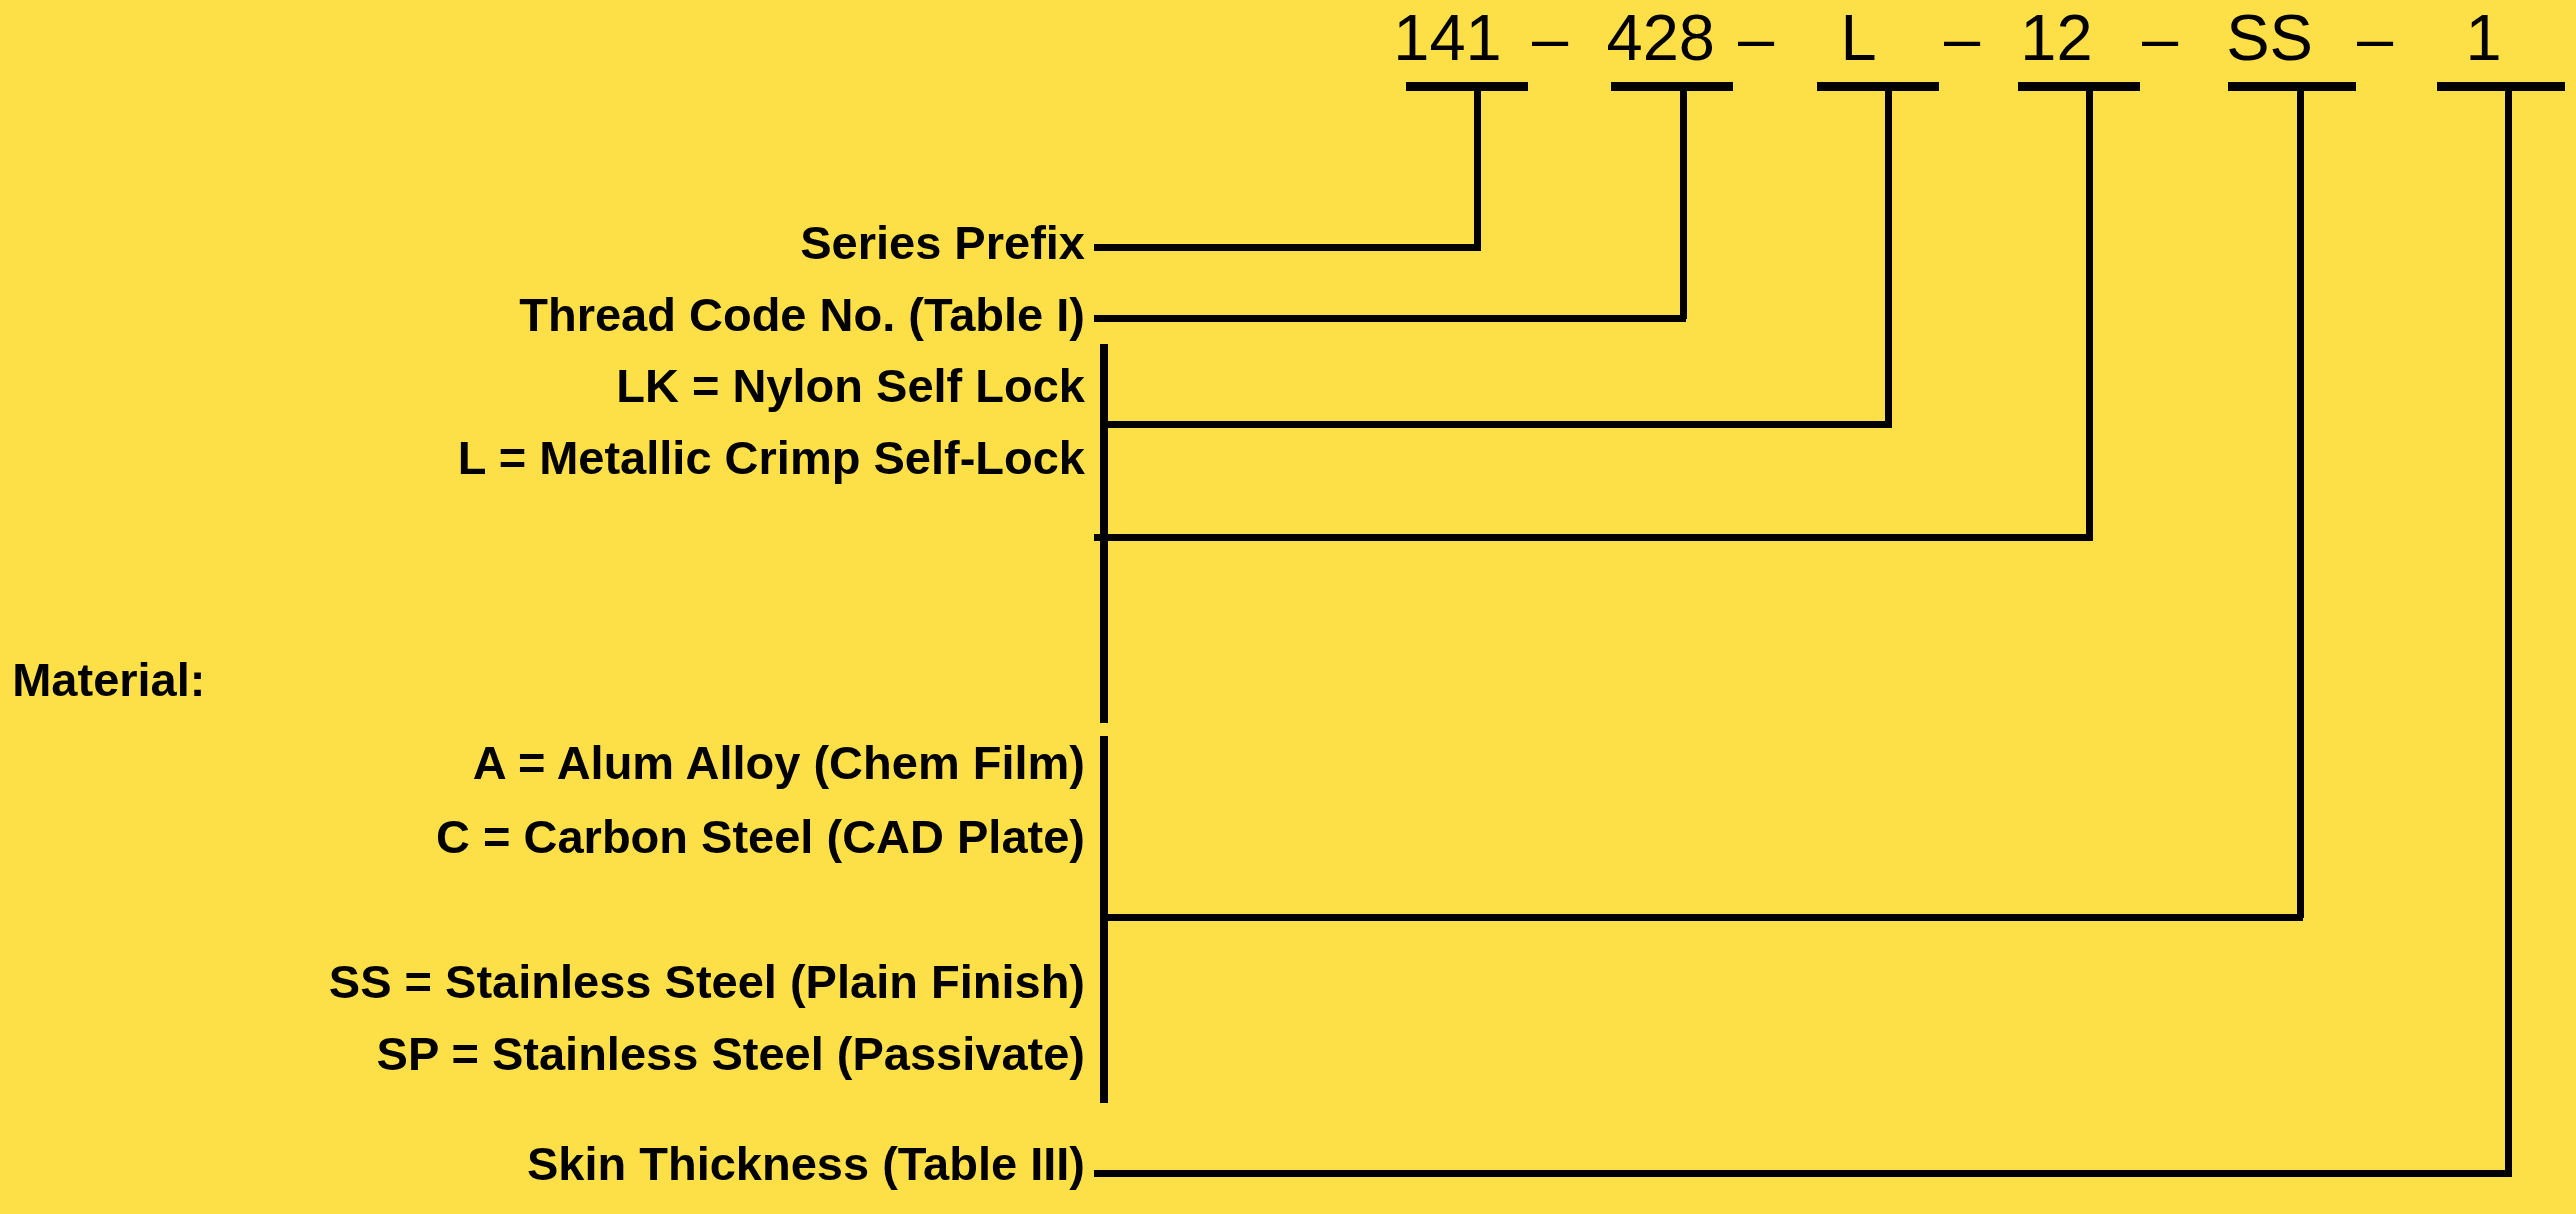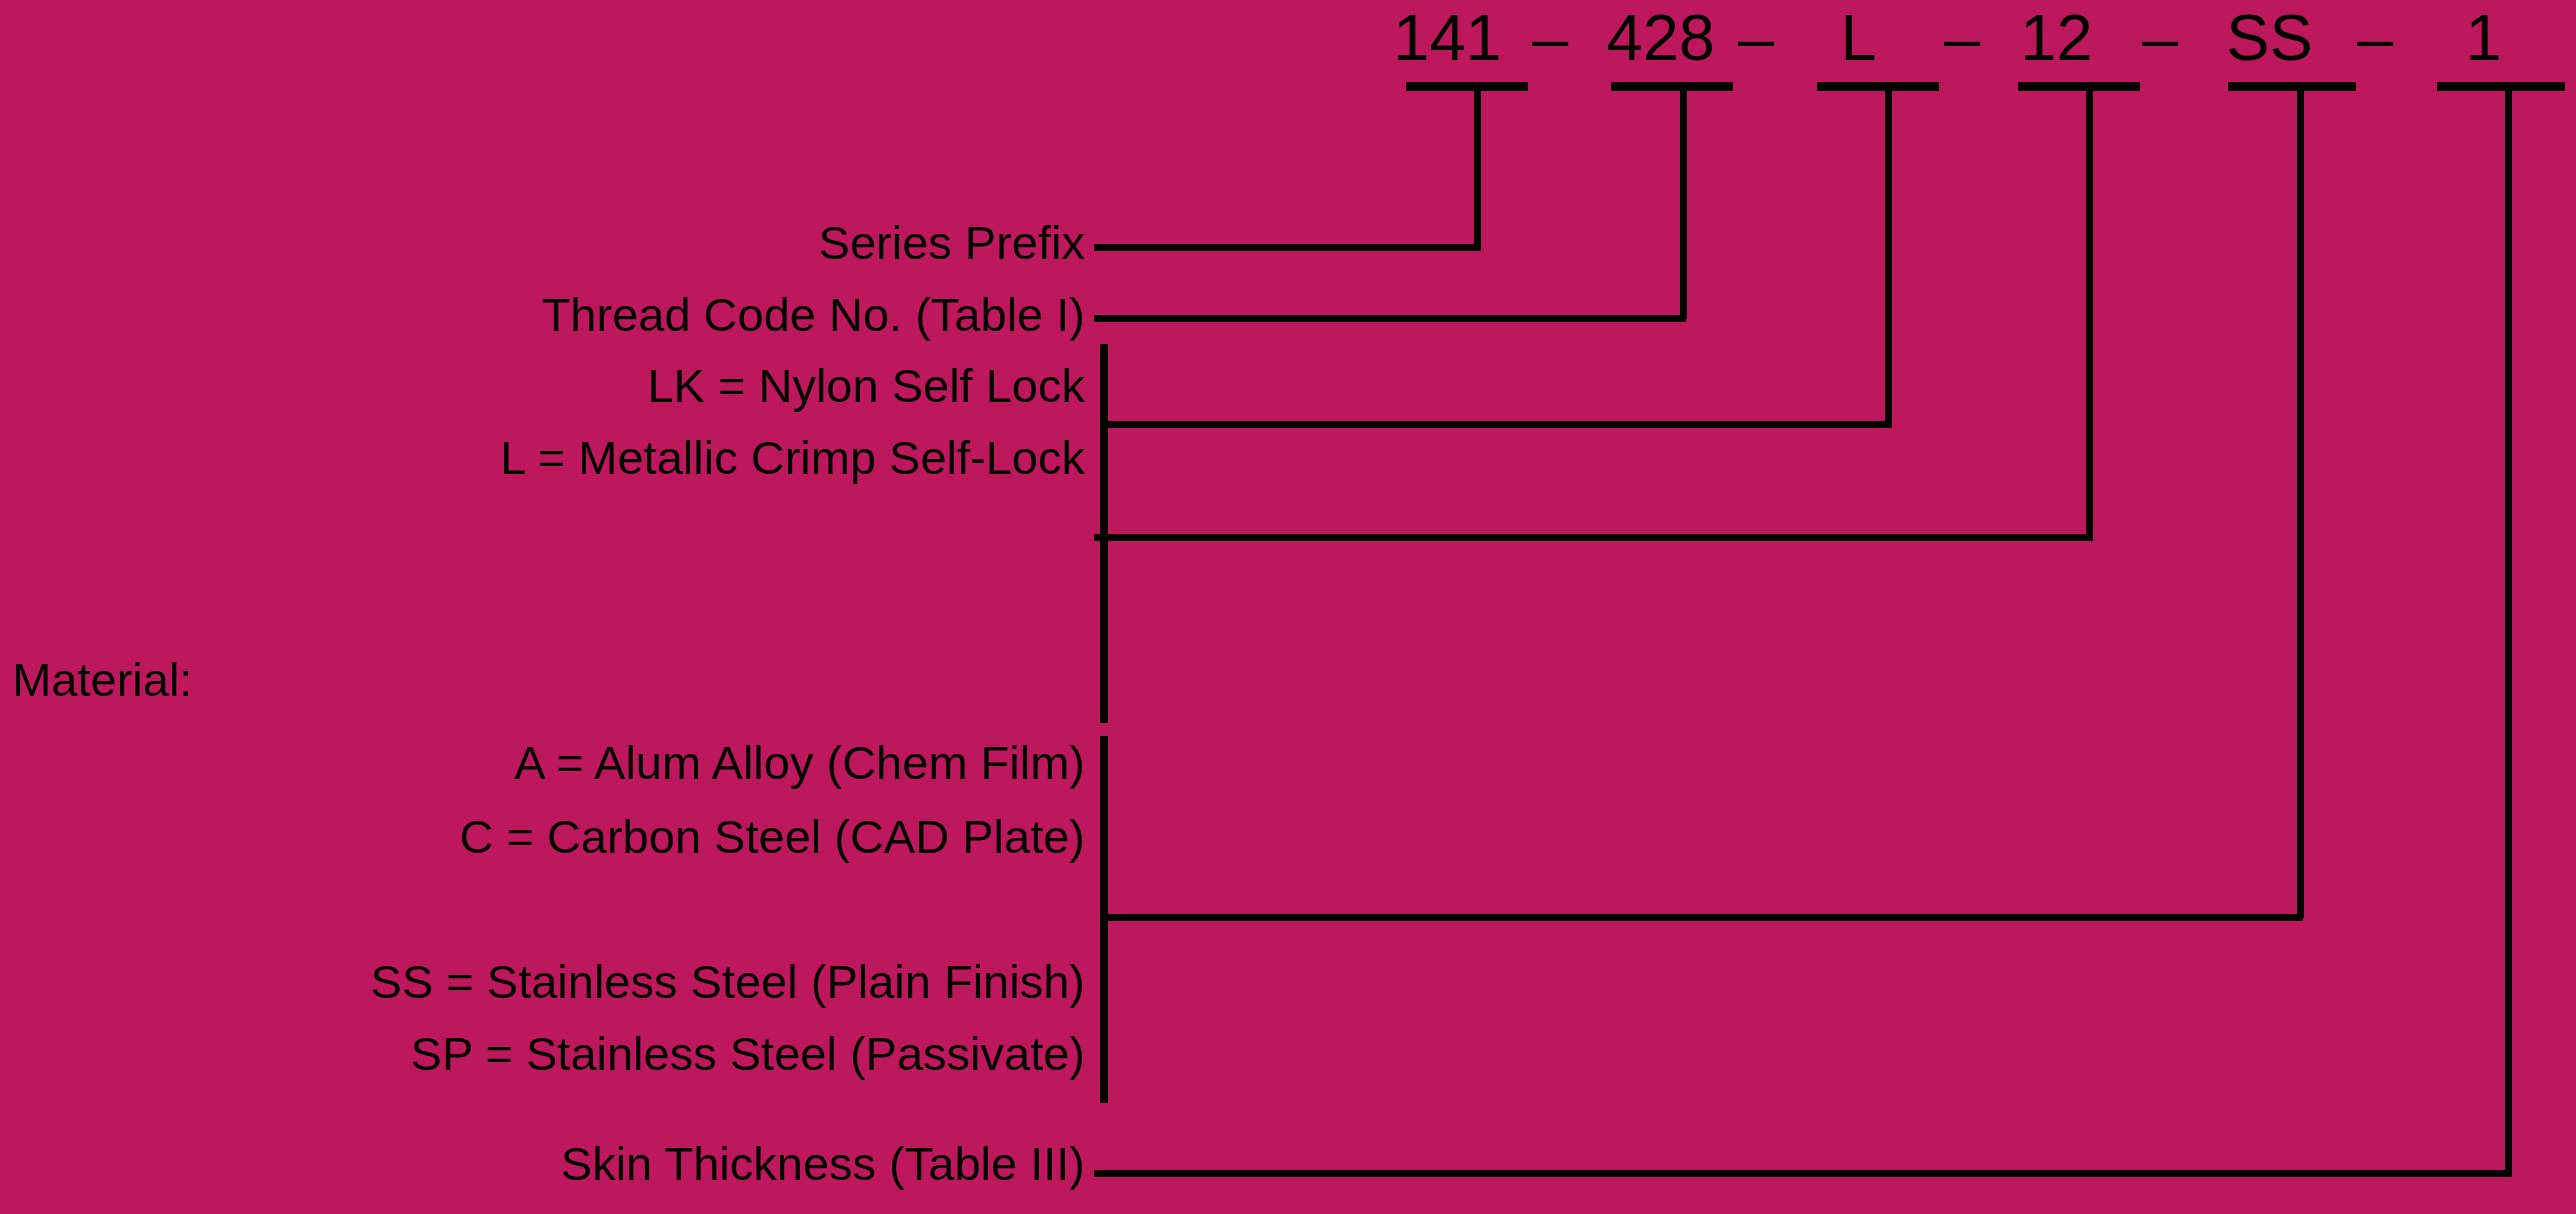--- a/index.html
+++ b/index.html
@@ -4,21 +4,21 @@
 <style>
   html, body {
     margin: 0;
     padding: 0;
     background: #ffffff;
   }
   #stage {
     position: relative;
     width: 2576px;
     height: 1215px;
-    background: #be185d;
+    background: #fde047;
     overflow: hidden;
     font-family: "Liberation Sans", "DejaVu Sans", sans-serif;
     color: #000000;
   }
 
   
   #partnumber-row {
     position: absolute;
     left: 1386px;
     top: 0px;
@@ -47,21 +47,21 @@
     color: #000;
   }
 
   
   .label {
     position: absolute;
     text-align: right;
     white-space: nowrap;
     font-size: 47px;
     line-height: 47px;
-    font-weight: 400;
+    font-weight: 700;
     color: #000;
     font-stretch: condensed;
     transform-origin: right center;
   }
   .label-right {
     right: 1491px; 
   }
   .label-left {
     left: 12.2px;
     text-align: left;

